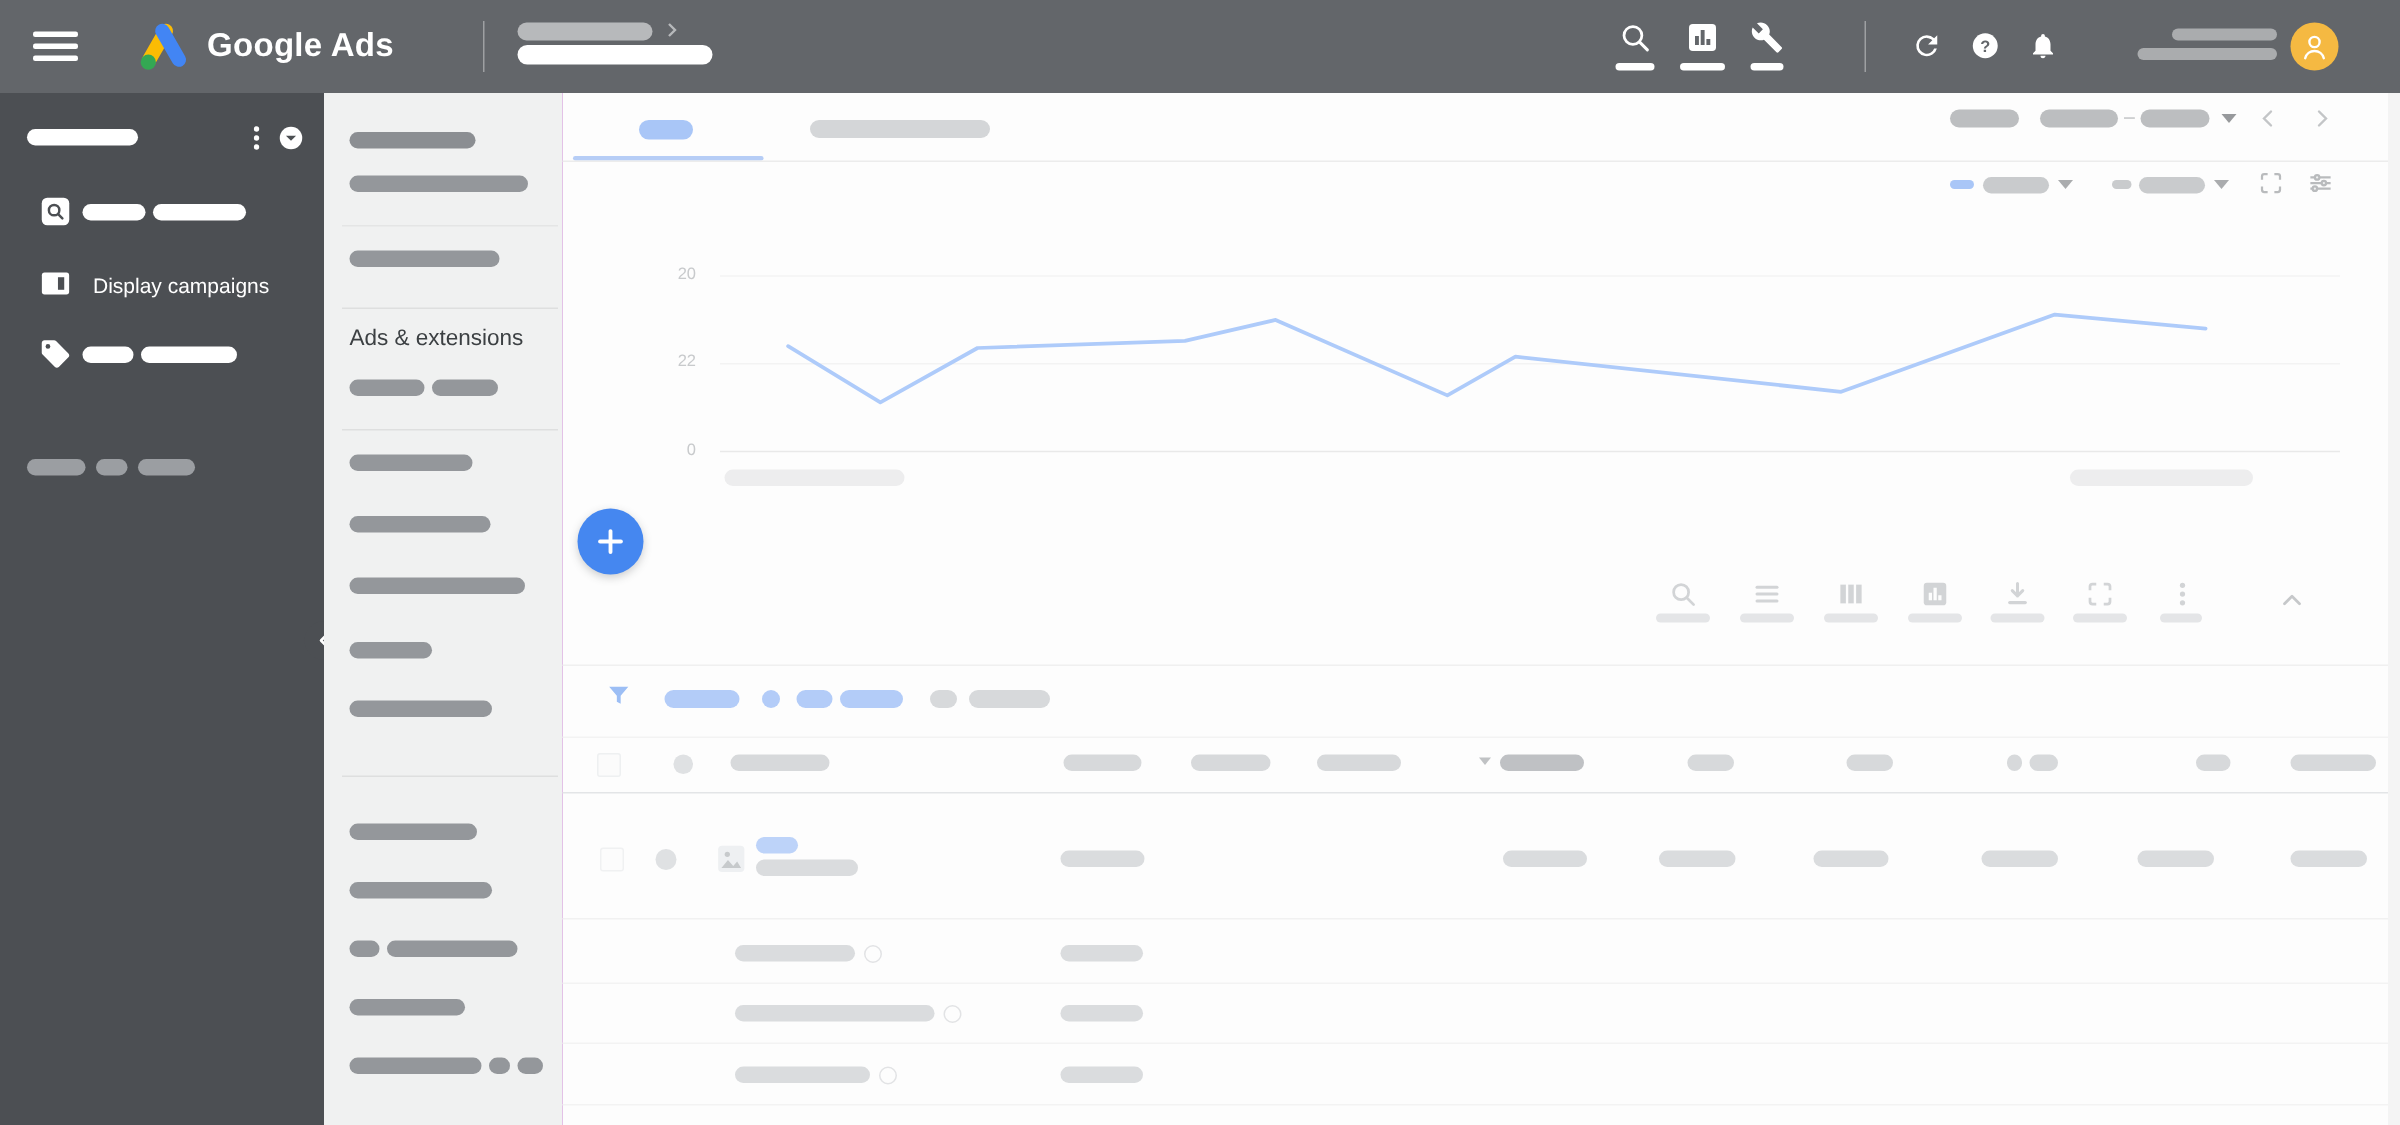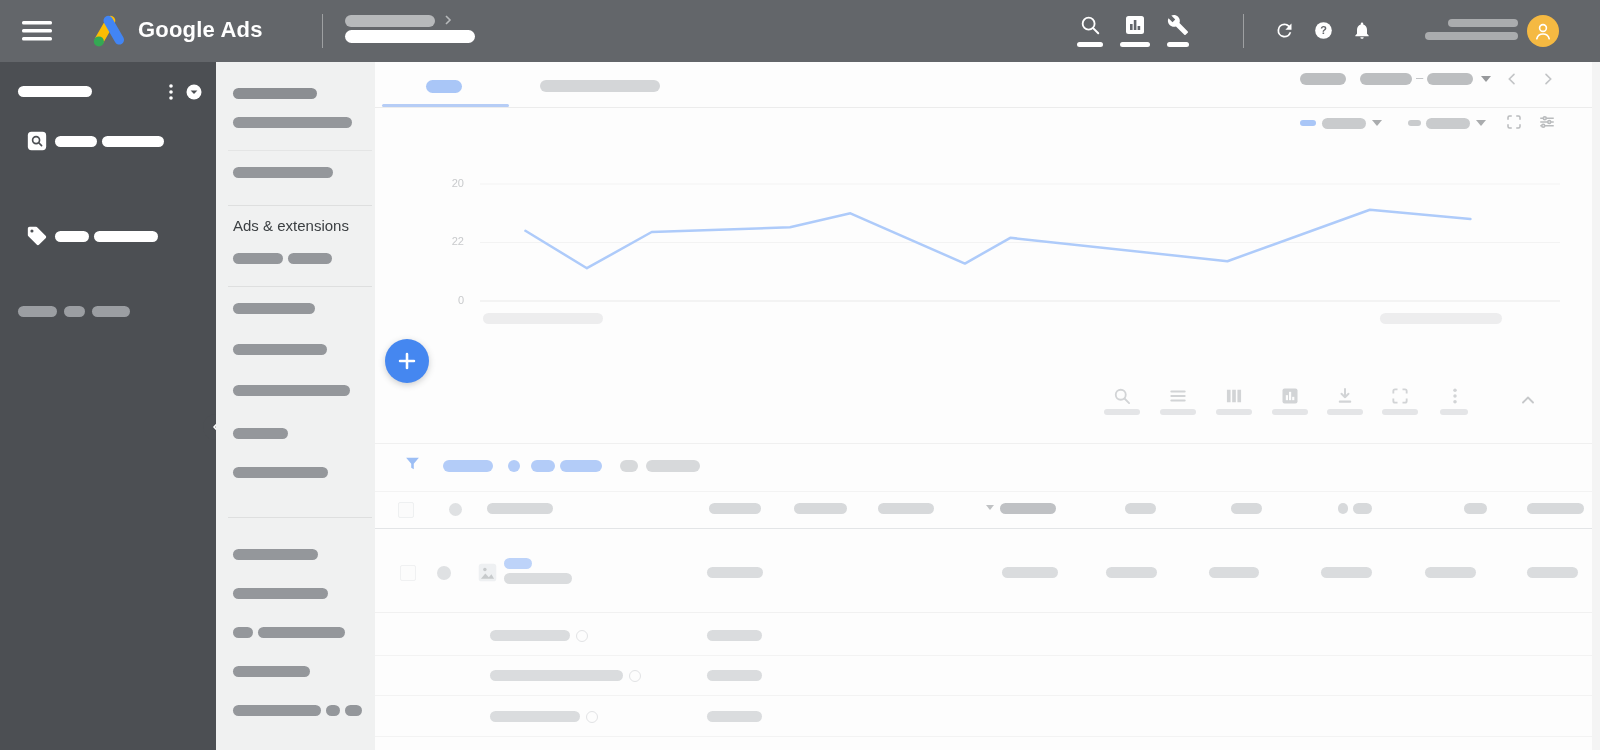--- a/index.html
+++ b/index.html
@@ -121,20 +121,29 @@
         <svg width="22" height="22" viewBox="0 0 24 24">
             <rect x="2" y="2" width="20" height="20" rx="4" fill="#fff"></rect>
             <circle cx="11" cy="11" r="3.8" fill="none" stroke="#4c4f53" stroke-width="1.8"></circle>
             <line x1="13.9" y1="13.9" x2="17" y2="17" stroke="#4c4f53" stroke-width="1.8" stroke-linecap="round"></line>
           </svg>
       </span>
       <div class="ph" style="left:55px;top:8px;width:42px;height:11px;background:#fff;"></div>
       <div class="ph" style="left:102px;top:8px;width:62px;height:11px;background:#fff;"></div>
     </div>
 
+    <div class="abs" style="left:0;top:114px;width:216px;height:28px;">
+      <span class="icon" style="left:26px;top:3px;width:22px;height:20px;">
+        <svg width="22" height="20" viewBox="0 0 24 22">
+            <rect x="2" y="3" width="20" height="16" rx="2" fill="#fff"></rect>
+            <rect x="13.8" y="6.4" width="4.6" height="9.2" fill="#4c4f53"></rect>
+          </svg>
+      </span>
+      <span class="txt" style="left:62px;top:6px;font-size:14px;color:#ffffff;">Display campaigns</span>
+    </div>
 
     <div class="abs" style="left:0;top:161px;width:216px;height:28px;">
       <span class="icon" style="left:26px;top:2px;width:22px;height:22px;">
         <svg width="22" height="22" viewBox="0 0 24 24">
             <path fill="#fff" d="M21.4 11.6l-9-9c-.4-.4-.9-.6-1.4-.6H4c-1.1 0-2 .9-2 2v7c0 .5.2 1 .6 1.4l9 9c.8.8 2 .8 2.8 0l7-7c.8-.8.8-2 0-2.8z"></path>
             <circle cx="6.5" cy="6.5" r="1.7" fill="#4c4f53"></circle>
           </svg>
       </span>
       <div class="ph" style="left:55px;top:8px;width:34px;height:11px;background:#fff;"></div>
       <div class="ph" style="left:94px;top:8px;width:64px;height:11px;background:#fff;"></div>

